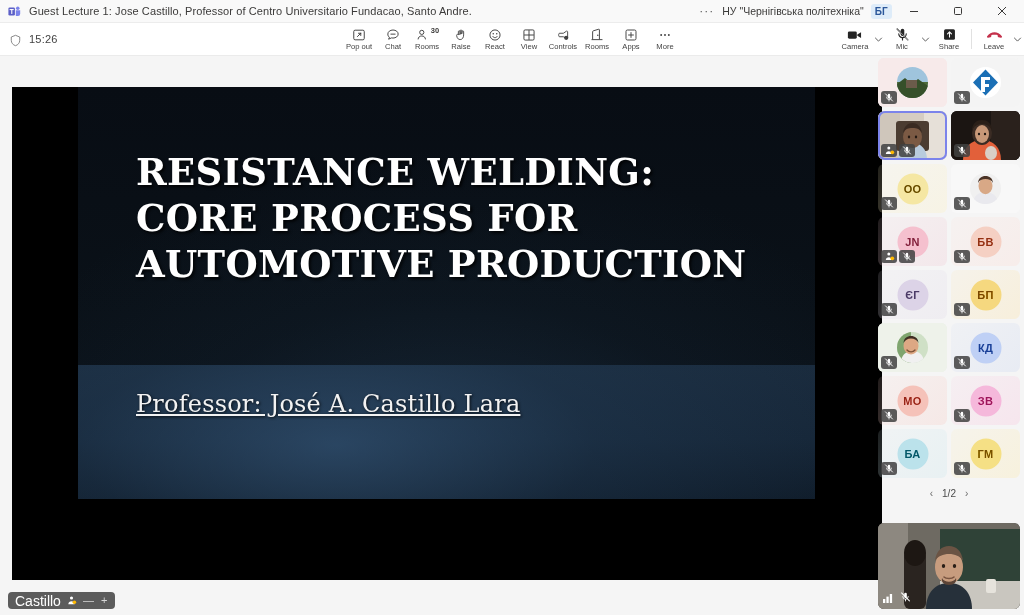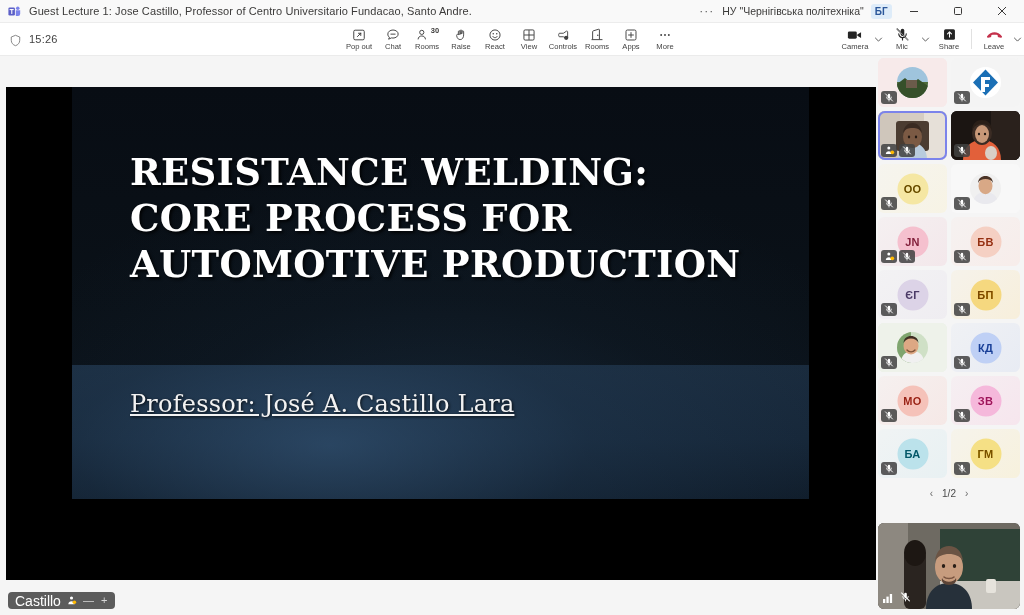--- a/index.html
+++ b/index.html
@@ -61,21 +61,21 @@
   .tbtn .lb { font-size: 7.6px; color: #424242; line-height: 8px; white-space: nowrap; }
   .pcount { font-size: 7.5px; color: #3b3a39; font-weight: 600; position: relative; top:-4px; left: 1px;}
   .tl-right {
     margin-left: auto; display: flex; align-items: center; height: 33px; 
   }
   .vsep { width: 1px; height: 20px; background: #e1e1e1; margin: 0 5px; }
   .chev { width: 13px; height: 33px; display: flex; align-items: center; justify-content: center; color: #5c5c5c; }
 
   
   .stage {
-    position: absolute; left: 6px; top: 87px; width: 870px; height: 493px;
+    position: absolute; left: 12px; top: 87px; width: 870px; height: 493px;
     background: #000000; overflow: hidden;
   }
   .slide {
     position: absolute; left: 66px; top: 0px; width: 737px; height: 412px;
     background:
       radial-gradient(ellipse 90% 120% at 50% 105%, rgba(60,100,140,0.30) 0%, rgba(40,70,100,0.10) 45%, rgba(0,0,0,0) 75%),
       linear-gradient(180deg, #080d14 0%, #0a1118 55%, #0b131c 100%);
   }
   .slide-band {
     position: absolute; left: 0; top: 278px; width: 737px; height: 134px;

